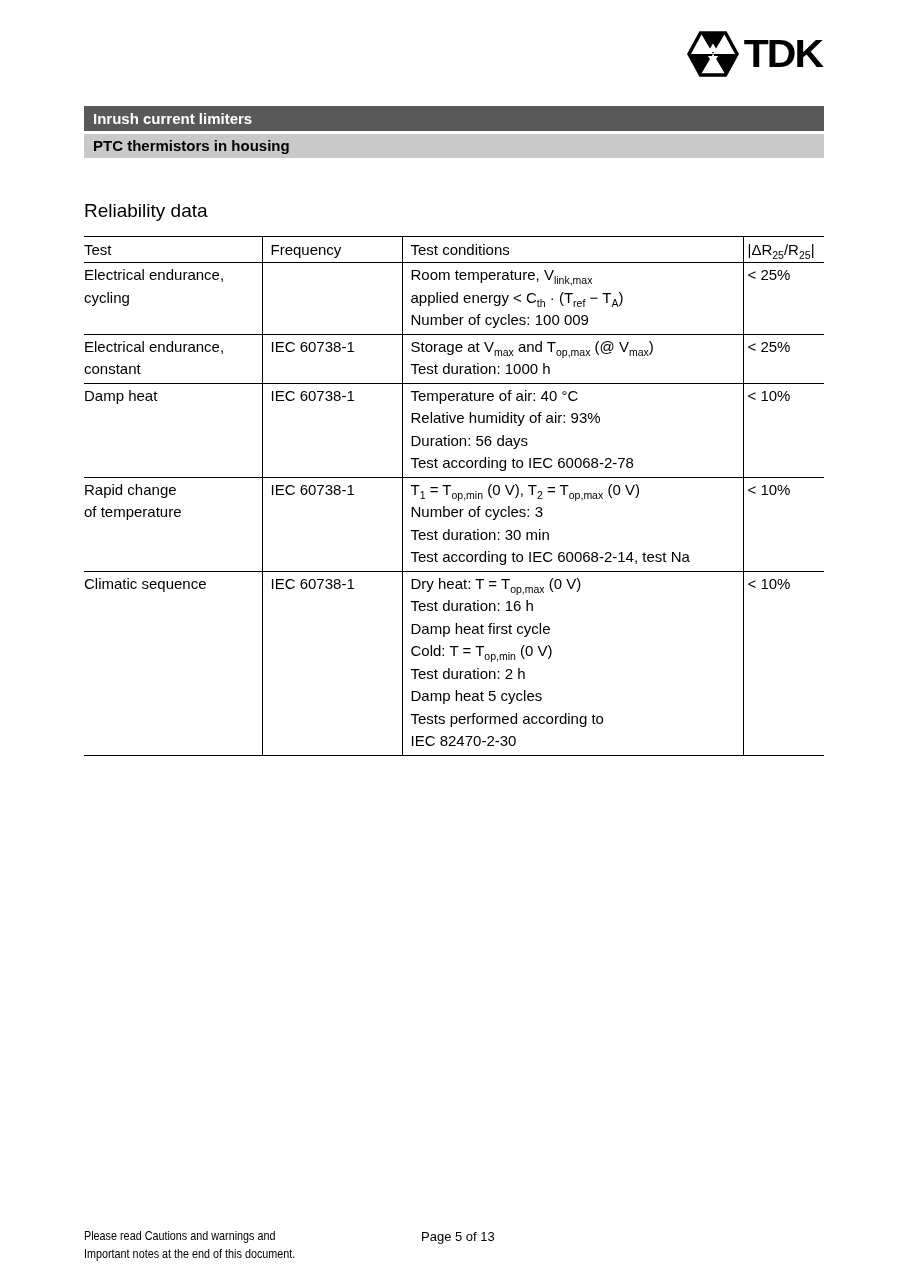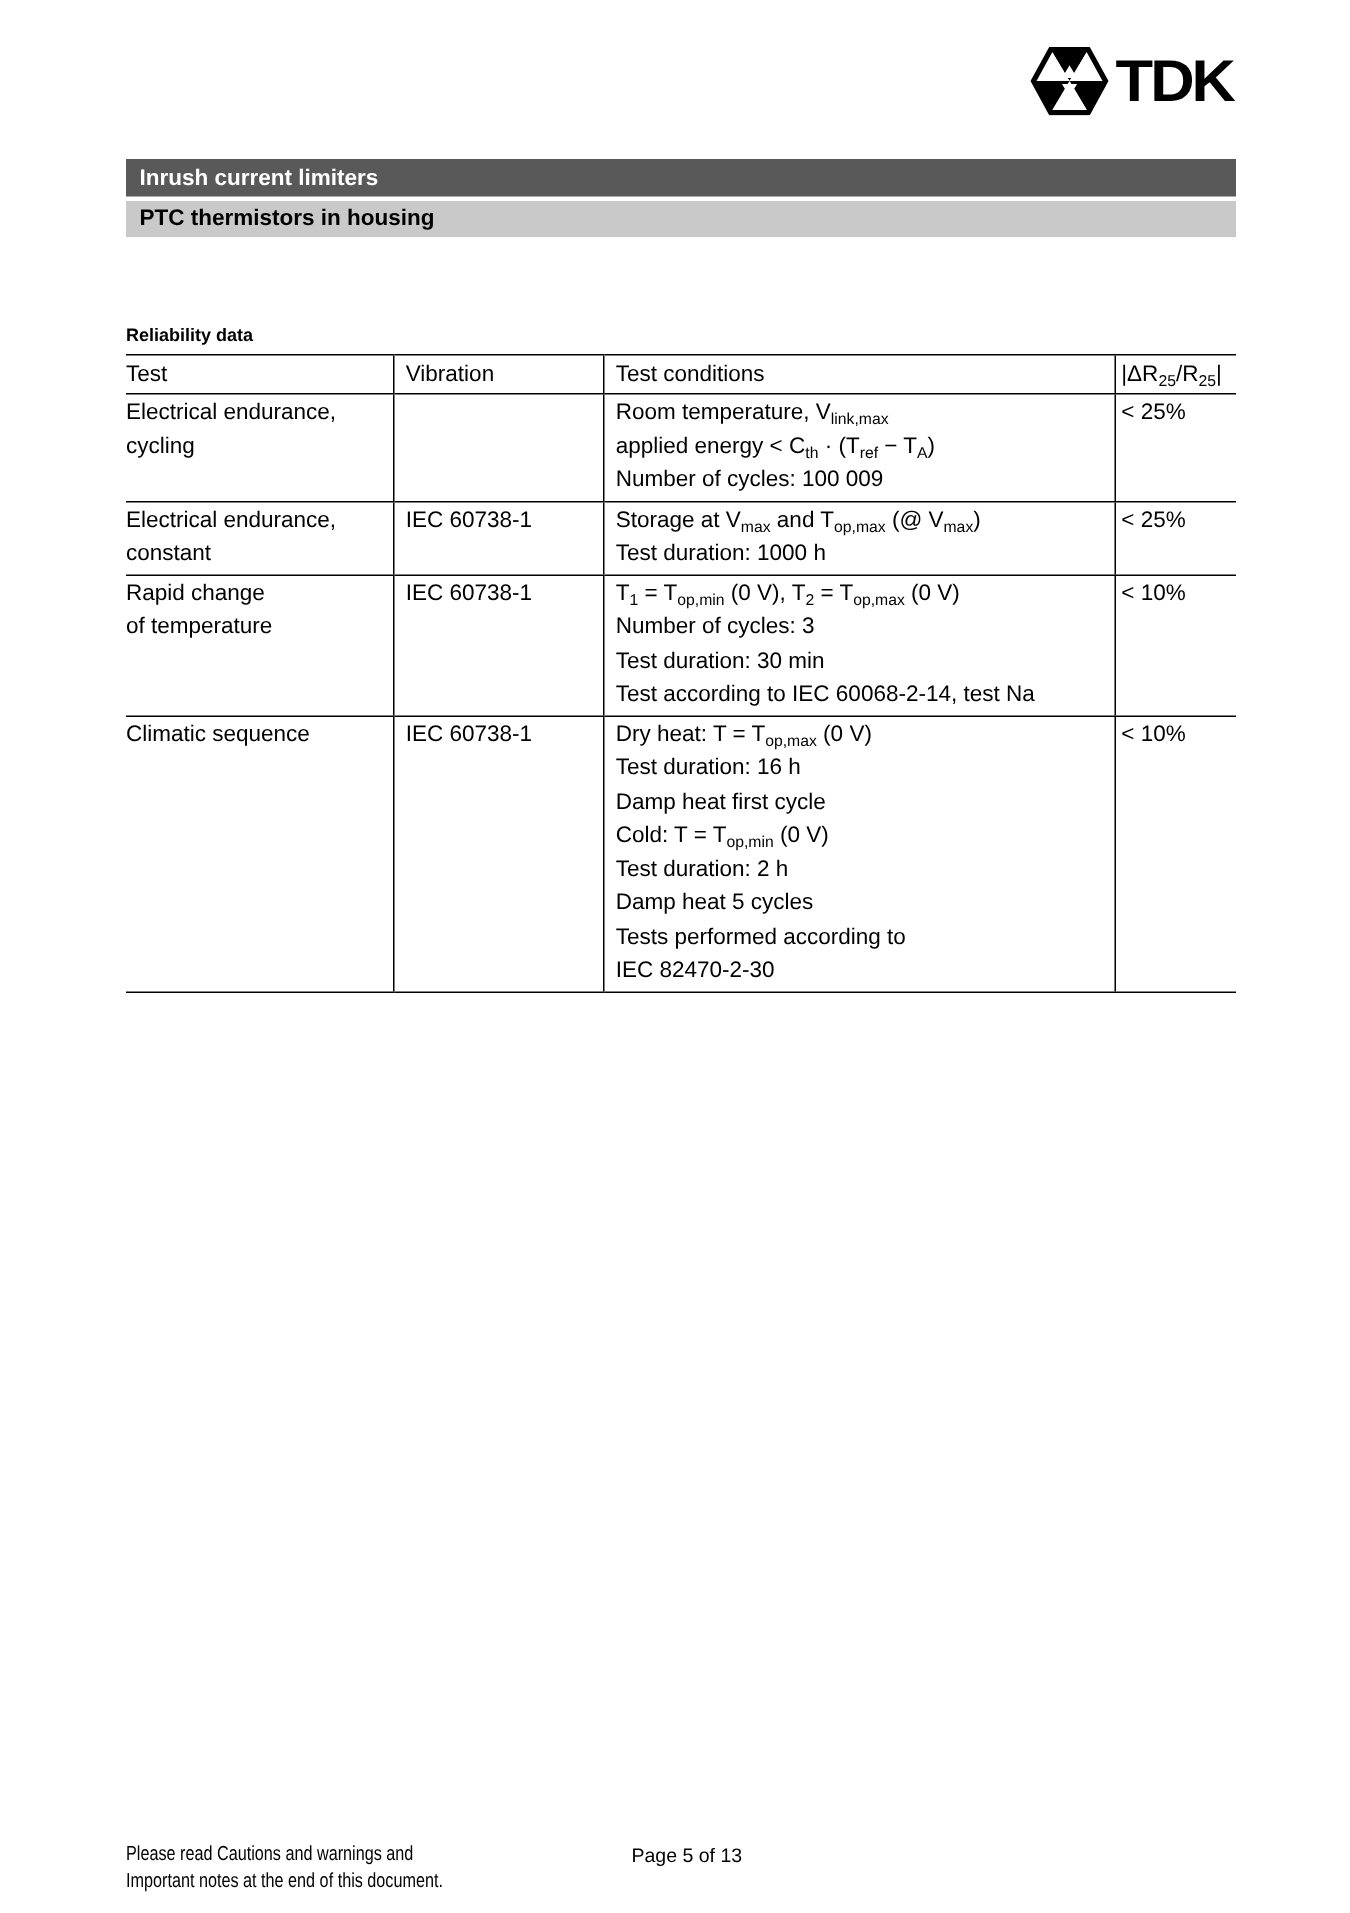--- a/index.html
+++ b/index.html
@@ -18,21 +18,21 @@
 
   
   .banner {
     position:absolute; left:84px; width:740px; box-sizing:border-box;
     font-weight:bold; font-size:15px; padding-left:9px;
   }
   .banner-dark  { top:106px; height:25px; line-height:25px; background:#595959; color:#ffffff; }
   .banner-light { top:134px; height:24px; line-height:24px; background:#c9c9c9; color:#000000; }
 
   
-  .section-title { position:absolute; left:84px; top:216px; font-size:12px; font-weight:bold; }
+  .section-title { position:absolute; left:84px; top:200px; font-size:19px; font-weight:normal; }
 
   
   table.reliability {
     position:absolute; left:84px; top:236px; width:740px;
     border-collapse:collapse; table-layout:fixed; font-size:15px;
   }
   table.reliability th, table.reliability td {
     vertical-align:top; text-align:left; font-weight:normal;
     padding:1px 4px 2px 8px; line-height:22.5px;
     border-bottom:1px solid #000;
@@ -80,21 +80,21 @@
   <table class="reliability">
     <colgroup>
       <col style="width:178px">
         <col style="width:140px">
         <col style="width:341px">
         <col style="width:81px">
     </colgroup>
     <thead id="table-head">
         <tr>
           <th>Test</th>
-          <th>Vibration</th>
+          <th>Frequency</th>
           <th>Test conditions</th>
           <th>|ΔR<sub>25</sub>/R<sub>25</sub>|</th>
         </tr>
       </thead>
     <tbody id="table-body">
         <tr>
           <td>
             <div>Electrical endurance,</div>
             <div>cycling</div>
           </td>
@@ -110,20 +110,33 @@
           <td>
             <div>Electrical endurance,</div>
             <div>constant</div>
           </td>
           <td>IEC 60738-1</td>
           <td>
             <div>Storage at V<sub>max</sub> and T<sub>op,max</sub> (@ V<sub>max</sub>)</div>
             <div>Test duration: 1000 h</div>
           </td>
           <td>&lt; 25%</td>
+        </tr>
+        <tr>
+          <td>
+            <div>Damp heat</div>
+          </td>
+          <td>IEC 60738-1</td>
+          <td>
+            <div>Temperature of air: 40 °C</div>
+            <div>Relative humidity of air: 93%</div>
+            <div>Duration: 56 days</div>
+            <div>Test according to IEC 60068-2-78</div>
+          </td>
+          <td>&lt; 10%</td>
         </tr>
         <tr>
           <td>
             <div>Rapid change</div>
             <div>of temperature</div>
           </td>
           <td>IEC 60738-1</td>
           <td>
             <div>T<sub>1</sub> = T<sub>op,min</sub> (0 V), T<sub>2</sub> = T<sub>op,max</sub> (0 V)</div>
             <div>Number of cycles: 3</div>

